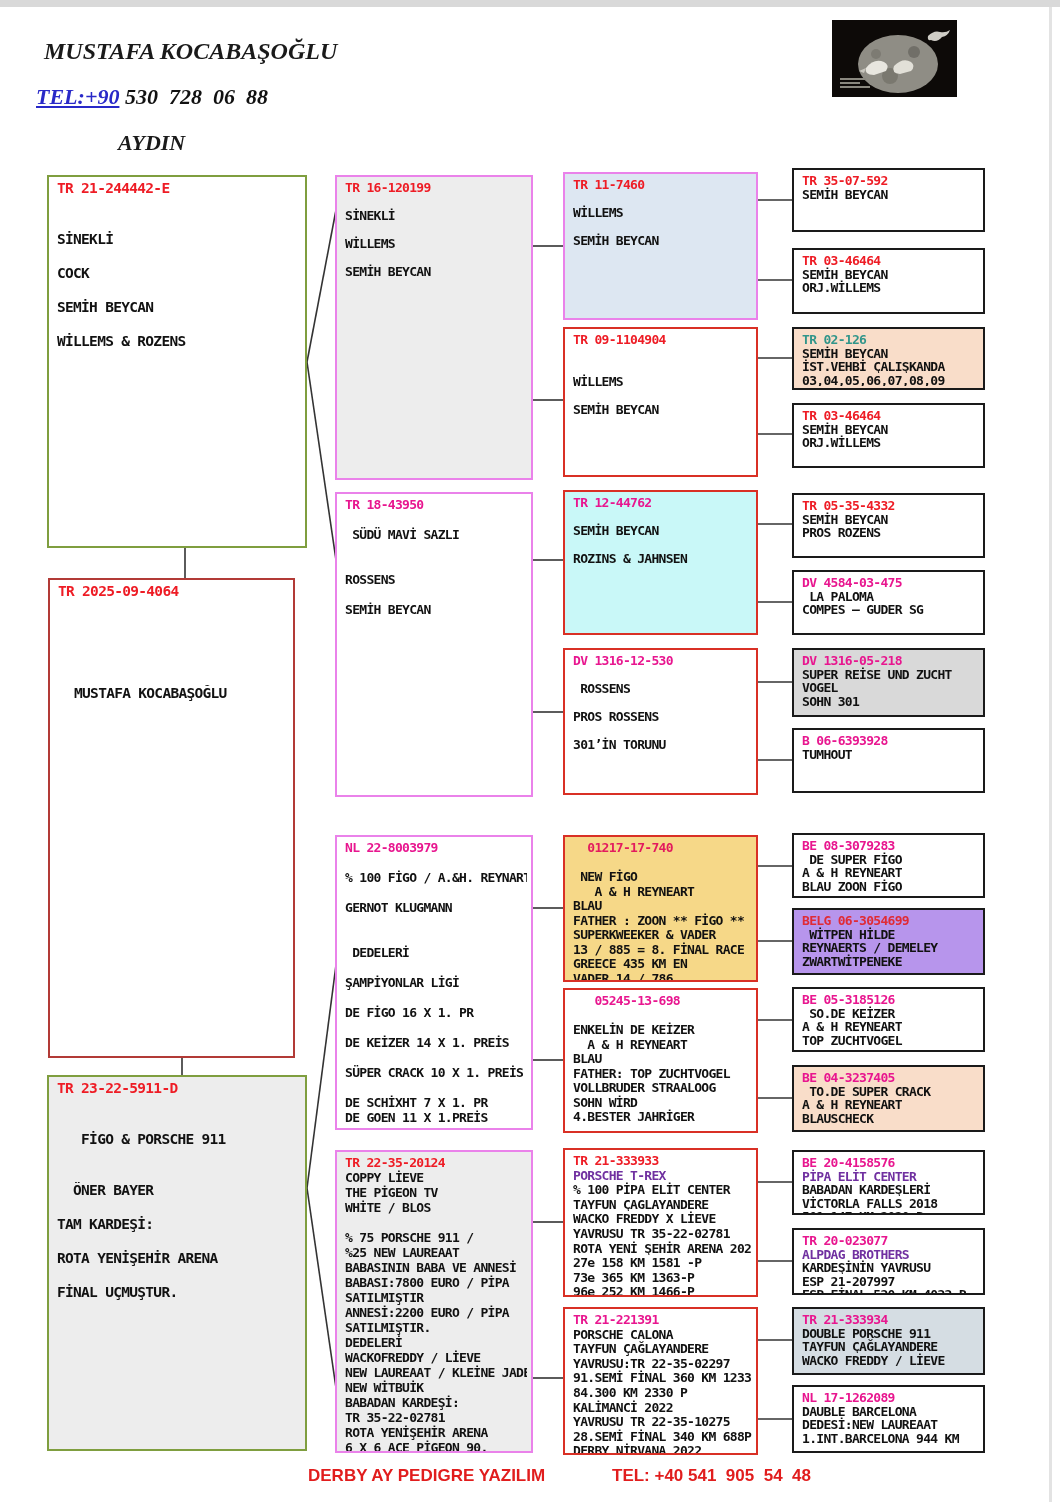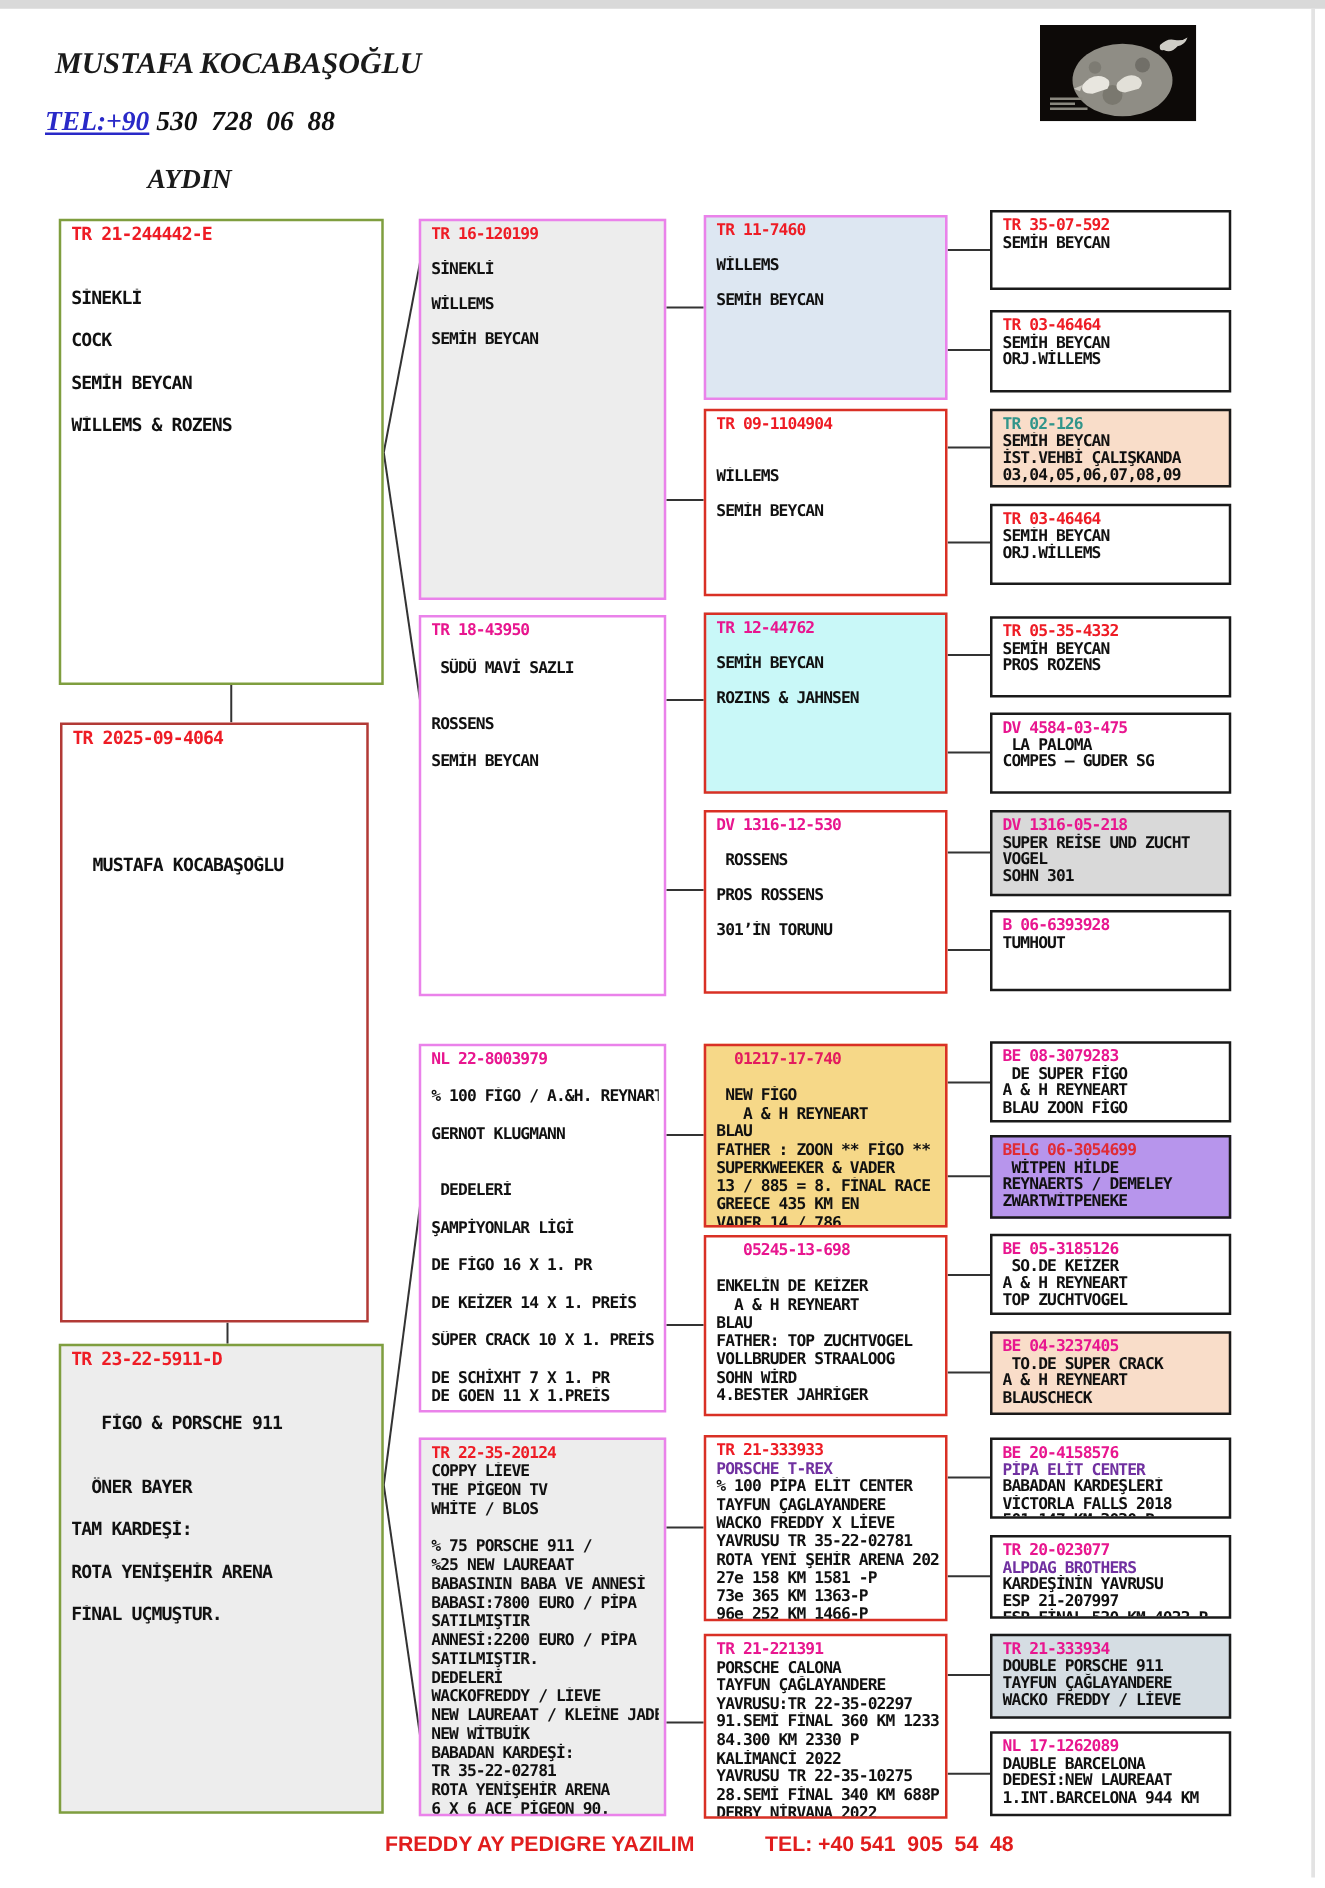--- a/index.html
+++ b/index.html
@@ -119,15 +119,15 @@
       <div class="pbox" style="left: 792px; top: 833px; width: 193px; height: 65px; border-color: rgb(26, 26, 26); background: rgb(255, 255, 255); font-size: 13px;"><div class="bline" style="height: 13.5px; color: rgb(232, 22, 143);">BE 08-3079283</div><div class="bline" style="height: 13.5px; color: rgb(17, 17, 17);"> DE SUPER FİGO</div><div class="bline" style="height: 13.5px; color: rgb(17, 17, 17);">A &amp; H REYNEART</div><div class="bline" style="height: 13.5px; color: rgb(17, 17, 17);">BLAU ZOON FİGO</div></div>
       <div class="pbox" style="left: 792px; top: 908px; width: 193px; height: 67px; border-color: rgb(26, 26, 26); background: rgb(183, 149, 236); font-size: 13px;"><div class="bline" style="height: 13.5px; color: rgb(224, 43, 53);">BELG 06-3054699</div><div class="bline" style="height: 13.5px; color: rgb(17, 17, 17);"> WİTPEN HİLDE</div><div class="bline" style="height: 13.5px; color: rgb(17, 17, 17);">REYNAERTS / DEMELEY</div><div class="bline" style="height: 13.5px; color: rgb(17, 17, 17);">ZWARTWİTPENEKE</div></div>
       <div class="pbox" style="left: 792px; top: 987px; width: 193px; height: 65px; border-color: rgb(26, 26, 26); background: rgb(255, 255, 255); font-size: 13px;"><div class="bline" style="height: 13.5px; color: rgb(232, 22, 143);">BE 05-3185126</div><div class="bline" style="height: 13.5px; color: rgb(17, 17, 17);"> SO.DE KEİZER</div><div class="bline" style="height: 13.5px; color: rgb(17, 17, 17);">A &amp; H REYNEART</div><div class="bline" style="height: 13.5px; color: rgb(17, 17, 17);">TOP ZUCHTVOGEL</div></div>
       <div class="pbox" style="left: 792px; top: 1065px; width: 193px; height: 67px; border-color: rgb(26, 26, 26); background: rgb(249, 221, 201); font-size: 13px;"><div class="bline" style="height: 13.5px; color: rgb(232, 22, 143);">BE 04-3237405</div><div class="bline" style="height: 13.5px; color: rgb(17, 17, 17);"> TO.DE SUPER CRACK</div><div class="bline" style="height: 13.5px; color: rgb(17, 17, 17);">A &amp; H REYNEART</div><div class="bline" style="height: 13.5px; color: rgb(17, 17, 17);">BLAUSCHECK</div></div>
       <div class="pbox" style="left: 792px; top: 1150px; width: 193px; height: 65px; border-color: rgb(26, 26, 26); background: rgb(255, 255, 255); font-size: 13px;"><div class="bline" style="height: 13.5px; color: rgb(232, 22, 143);">BE 20-4158576</div><div class="bline" style="height: 13.5px; color: rgb(112, 48, 160);">PİPA ELİT CENTER</div><div class="bline" style="height: 13.5px; color: rgb(17, 17, 17);">BABADAN KARDEŞLERİ</div><div class="bline" style="height: 13.5px; color: rgb(17, 17, 17);">VİCTORLA FALLS 2018</div><div class="bline" style="height: 13.5px; color: rgb(17, 17, 17);">501 147 KM 2020 P</div></div>
       <div class="pbox" style="left: 792px; top: 1228px; width: 193px; height: 67px; border-color: rgb(26, 26, 26); background: rgb(255, 255, 255); font-size: 13px;"><div class="bline" style="height: 13.5px; color: rgb(232, 22, 143);">TR 20-023077</div><div class="bline" style="height: 13.5px; color: rgb(112, 48, 160);">ALPDAG BROTHERS</div><div class="bline" style="height: 13.5px; color: rgb(17, 17, 17);">KARDEŞİNİN YAVRUSU</div><div class="bline" style="height: 13.5px; color: rgb(17, 17, 17);">ESP 21-207997</div><div class="bline" style="height: 13.5px; color: rgb(17, 17, 17);">ESP FİNAL 520 KM 4022 P</div></div>
       <div class="pbox" style="left: 792px; top: 1307px; width: 193px; height: 68px; border-color: rgb(26, 26, 26); background: rgb(213, 221, 227); font-size: 13px;"><div class="bline" style="height: 13.5px; color: rgb(232, 22, 143);">TR 21-333934</div><div class="bline" style="height: 13.5px; color: rgb(17, 17, 17);">DOUBLE PORSCHE 911</div><div class="bline" style="height: 13.5px; color: rgb(17, 17, 17);">TAYFUN ÇAĞLAYANDERE</div><div class="bline" style="height: 13.5px; color: rgb(17, 17, 17);">WACKO FREDDY / LİEVE</div></div>
       <div class="pbox" style="left: 792px; top: 1385px; width: 193px; height: 68px; border-color: rgb(26, 26, 26); background: rgb(255, 255, 255); font-size: 13px;"><div class="bline" style="height: 13.5px; color: rgb(232, 22, 143);">NL 17-1262089</div><div class="bline" style="height: 13.5px; color: rgb(17, 17, 17);">DAUBLE BARCELONA</div><div class="bline" style="height: 13.5px; color: rgb(17, 17, 17);">DEDESİ:NEW LAUREAAT</div><div class="bline" style="height: 13.5px; color: rgb(17, 17, 17);">1.INT.BARCELONA 944 KM</div></div>
     </div>
 
-  <div class="footer-left">FREDDY AY PEDIGRE YAZILIM</div>
+  <div class="footer-left">DERBY AY PEDIGRE YAZILIM</div>
   <div class="footer-right">TEL: +40 541  905  54  48</div>
 </div>
 
 </body></html>

